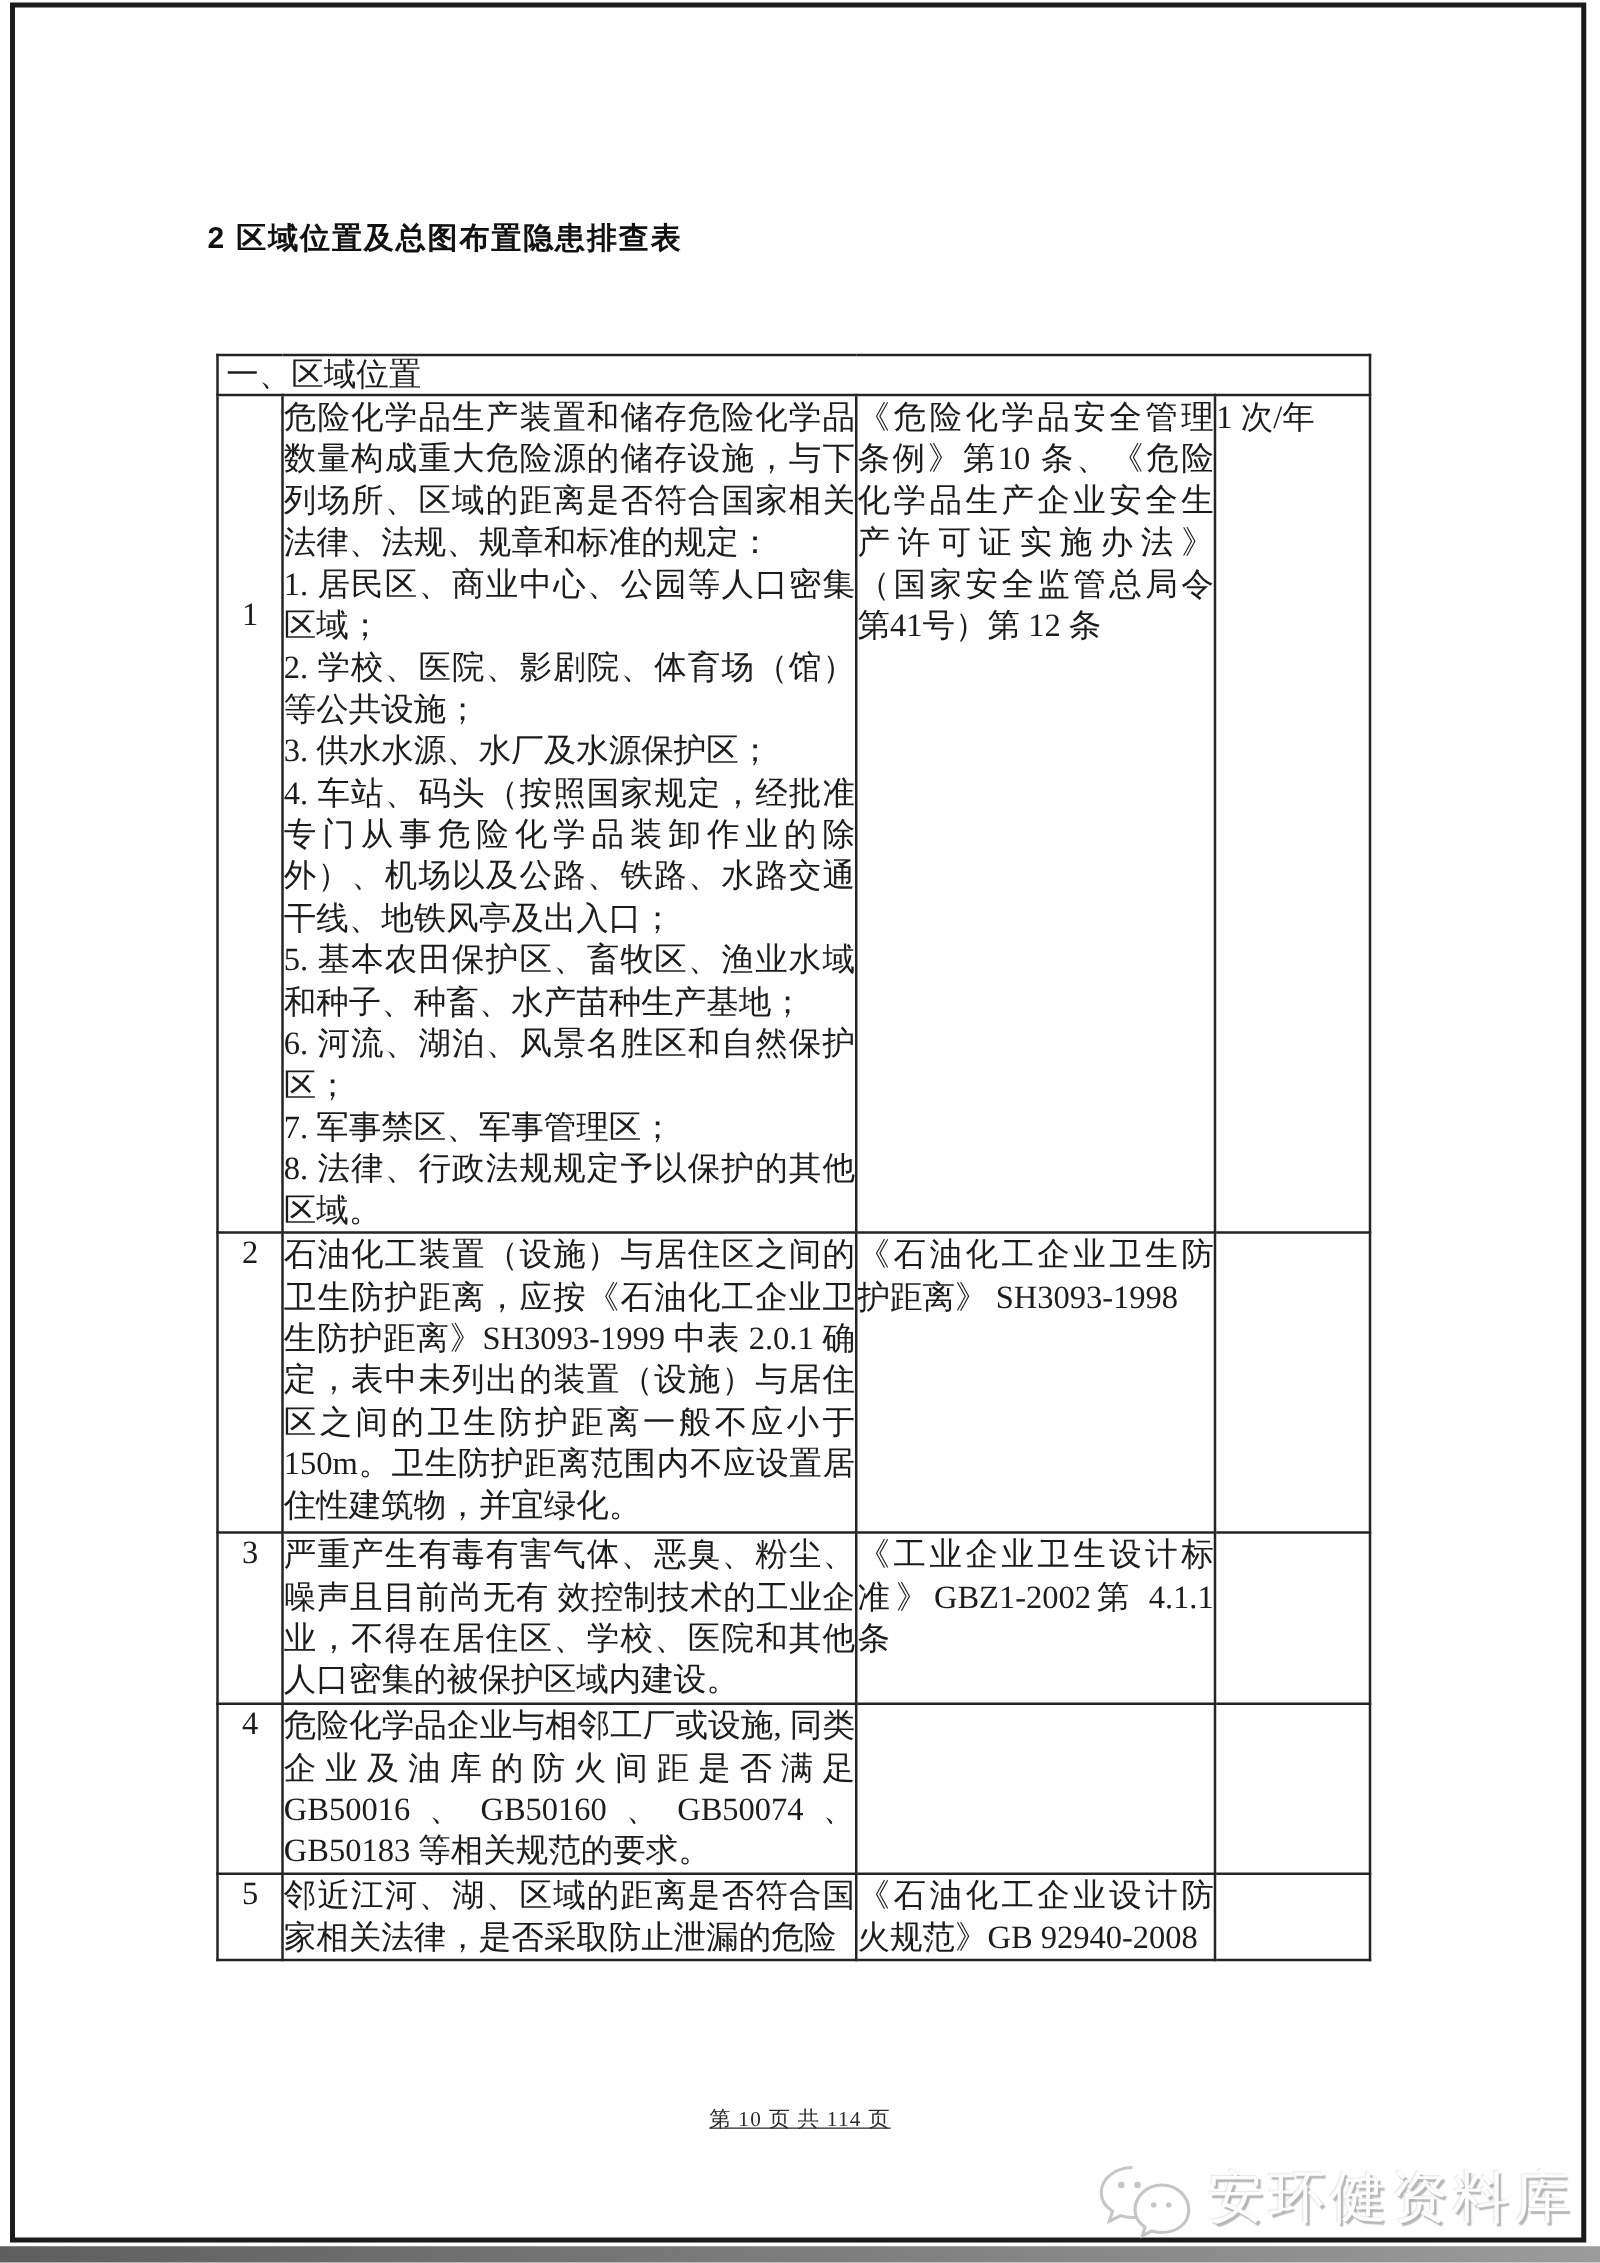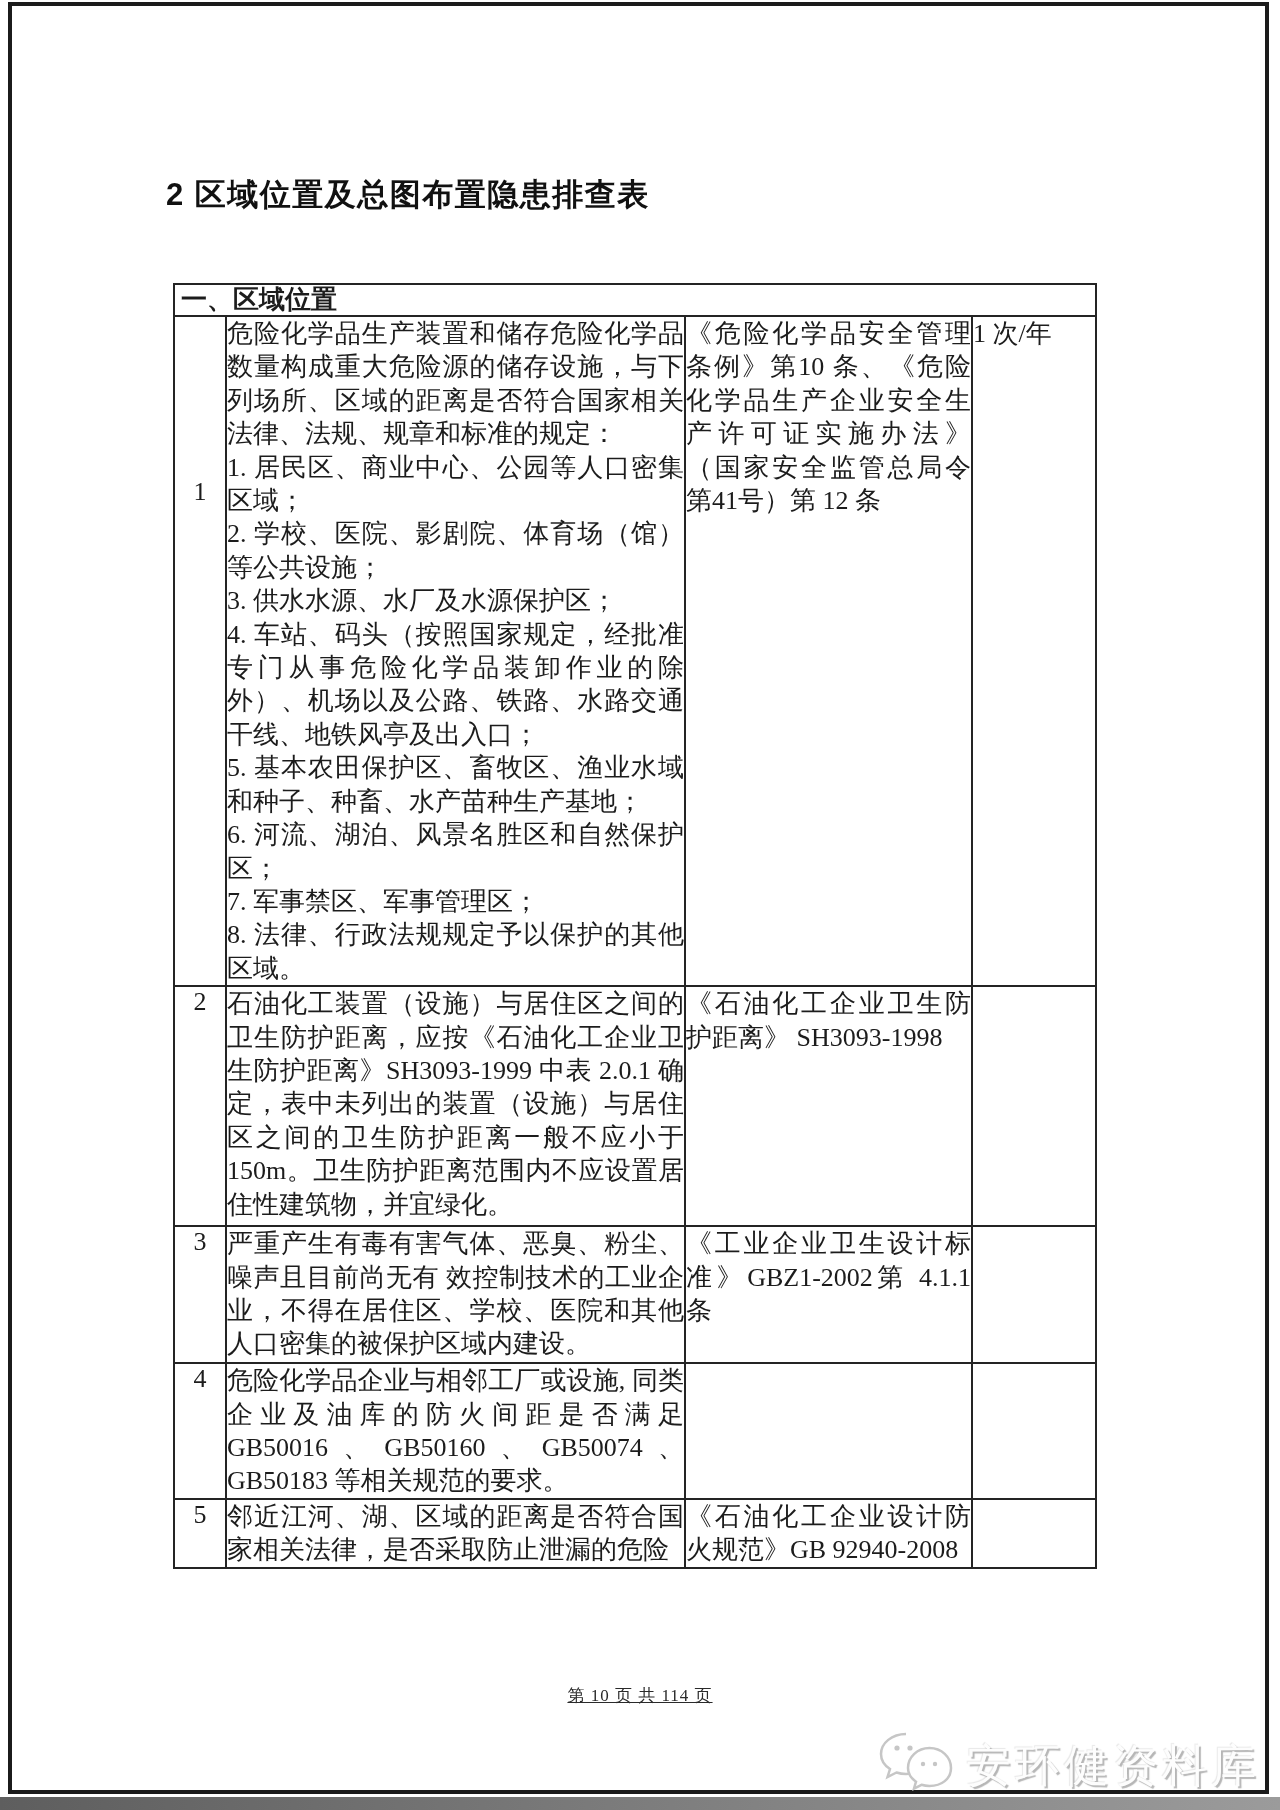--- a/index.html
+++ b/index.html
@@ -11,39 +11,39 @@
   .page-frame{
     position:absolute;left:8px;top:2px;width:1261px;height:1792px;
     border:4px solid #1b1b1b;box-sizing:border-box;background:#fff;
   }
   .bottom-strip{
     position:absolute;left:0;bottom:0;width:1280px;height:13px;
     background:linear-gradient(to right,#5e5e5e,#9b9b9b);
   }
   .doc-title{
     position:absolute;left:166px;top:174px;margin:0;
-    font-size:31px;font-weight:700;letter-spacing:1.5px;
+    font-size:24px;font-weight:700;letter-spacing:1.5px;
     font-family:"Liberation Sans","DejaVu Sans",sans-serif;color:#111;
   }
   table.audit{
     position:absolute;left:173px;top:283px;width:922px;
     border-collapse:collapse;table-layout:fixed;
   }
   table.audit td,table.audit th{
     border:2px solid #242424;box-sizing:border-box;
     font-size:26px;font-weight:normal;vertical-align:top;padding:0;
     color:#1c1c1c;
   }
   tr.head{height:67px;}
   tr.head th{text-align:center;vertical-align:middle;line-height:31px;}
   .hw{margin:0 auto;}
   .hw.narrow{width:32px;}
   .hw.freq{width:96px;}
   tr.section td{
-    height:24px;vertical-align:middle;font-weight:700;
+    height:24px;vertical-align:middle;font-weight:400;
     padding-left:6px;line-height:30px;margin-left:44px;
   }
   tr.r1{height:670px;}
   tr.r2{height:240px;}
   tr.r3{height:137px;}
   tr.r4{height:131px;}
   tr.r5{height:69px;}
   .cell-no{text-align:center;}
   td.mid{vertical-align:middle;}
   .no-offset{margin-top:160px;}
@@ -55,21 +55,21 @@
     text-align:justify;text-align-last:left;white-space:pre-line;
     line-height:33.4px;padding:2px 6px 0 10px;
   }
   .cell-freq{padding:3px 4px 0 9px;line-height:33px;margin-top:17px;}
   .footer{
     position:absolute;left:0;top:1684px;width:1280px;text-align:center;
     font-size:17px;color:#2a2a2a;letter-spacing:1px;text-decoration:underline;
   }
   .watermark{
     position:absolute;top:1728px;right:20px;
-    display:flex;align-items:flex-end;gap:10px;
+    display:flex;align-items:flex-start;gap:10px;
   }
   .watermark .wm-text{
     font-size:45px;letter-spacing:4px;color:#fdfdfd;
     font-family:"Liberation Sans","DejaVu Sans",sans-serif;
     text-shadow:2px 2px 1px #b6b6b6,-1px -1px 1px #e8e8e8;
   }
   .wm-icon{flex:0 0 auto;}
 </style>
 </head>
 <body>

